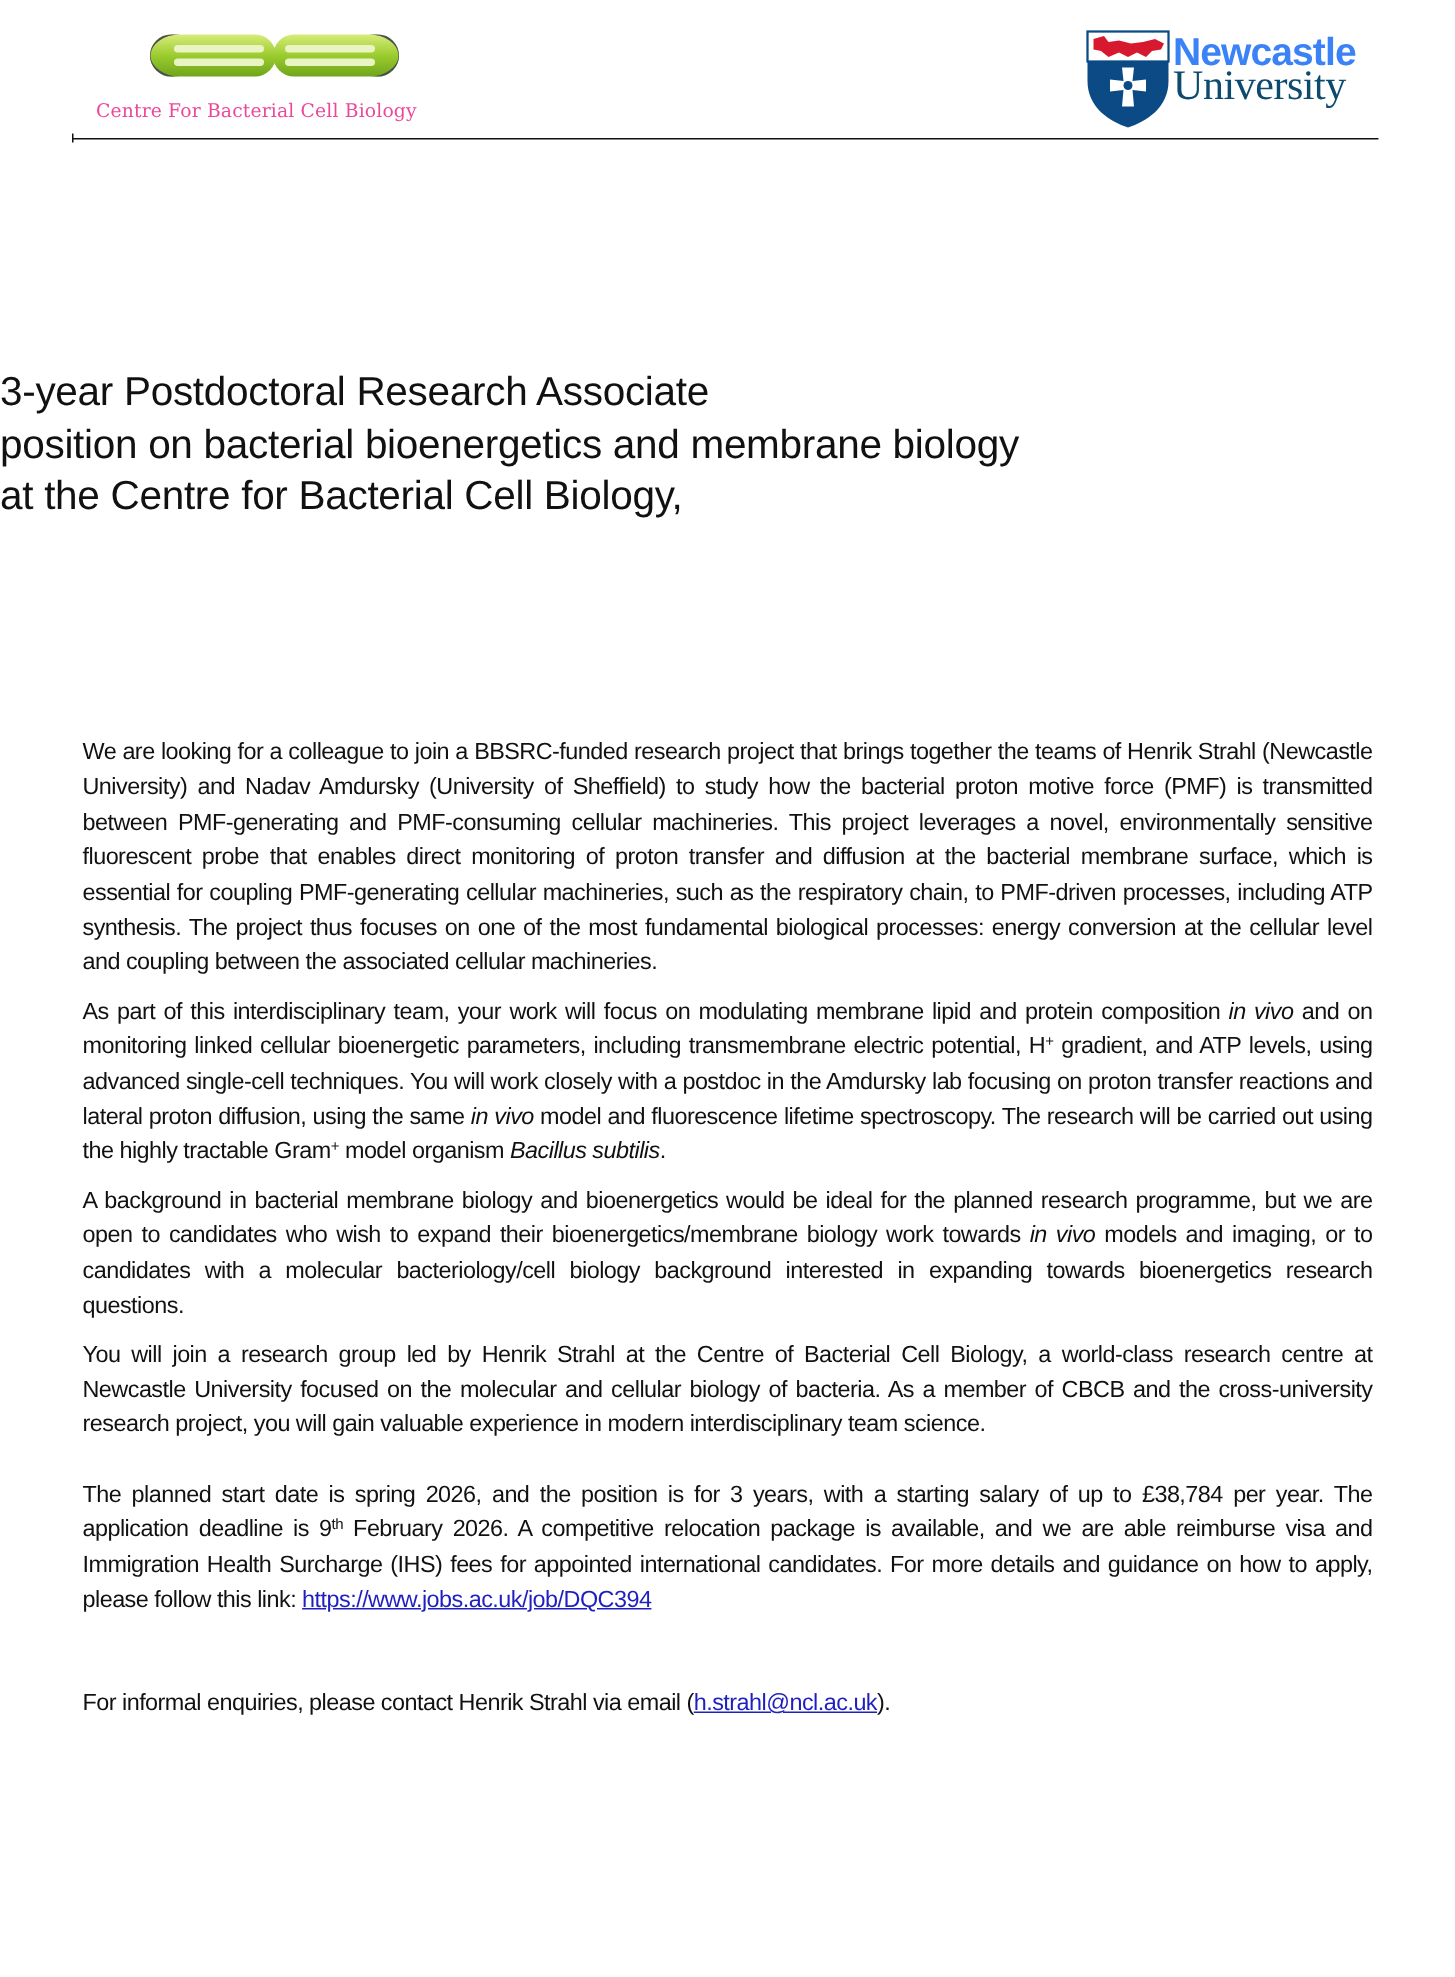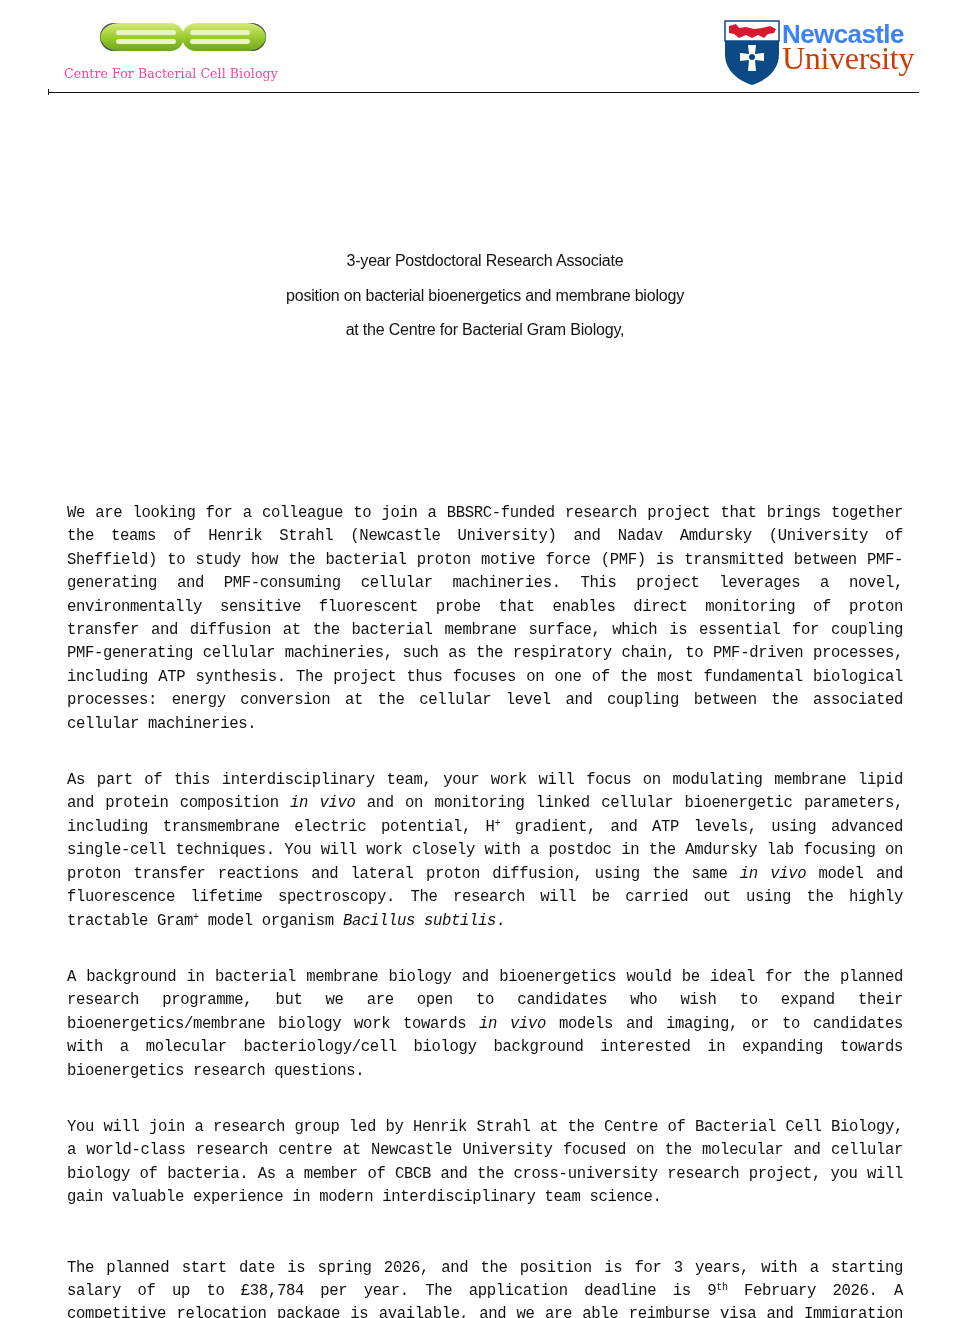--- a/index.html
+++ b/index.html
@@ -70,23 +70,23 @@
       line-height: 28px;
       color: #3b82f6;
       letter-spacing: -0.6px;
       white-space: nowrap;
     }
     .ncl-word2 {
       position: absolute;
       left: 58px;
       top: 24px;
       font-family: "Liberation Serif", serif;
-      font-size: 32px;
+      font-size: 28px;
       line-height: 28px;
-      color: #c2410c;
+      color: #0c4a6e;
       letter-spacing: -0.3px;
       white-space: nowrap;
     }
     .header-rule {
       position: absolute;
       left: 48px;
       top: 92px;
       width: 871px;
       height: 0;
       border-top: 1.5px solid #111111;
@@ -100,23 +100,23 @@
       height: 6px;
       background: #111;
     }
 
     
     .title-block {
       position: absolute;
       left: 0;
       top: 244px;
       width: 970px;
-      text-align: center;
+      text-align: left;
       font-family: "Liberation Sans", sans-serif;
-      font-size: 16px;
+      font-size: 27px;
       line-height: 34.5px;
       color: #111111;
       letter-spacing: -0.2px;
     }
     .title-line {
       display: block;
       white-space: nowrap;
     }
 
     
@@ -125,23 +125,22 @@
       left: 55px;
       top: 490px;
       width: 860px;
       font-family: "Liberation Sans Narrow", "Liberation Sans", sans-serif;
       font-size: 15.6px;
       line-height: 23.4px;
       color: #111111;
       letter-spacing: -0.35px;
     }
     .para {
-      margin: 12px;
+      margin: 0;
       text-align: justify;
-      font-family: Liberation Mono, monospace;
     }
     .gap-small { height: 9px; }
     .gap-large { height: 23px; }
     .para.left { text-align: left; }
     .link {
       color: #1a0dab;
       color: #1f1fbf;
       text-decoration: underline;
       cursor: pointer;
     }
@@ -191,21 +190,21 @@
       </svg>
       <div class="ncl-word1">Newcastle</div>
       <div class="ncl-word2">University</div>
     </div>
   </div>
   <div class="header-rule"></div>
 
   <div class="title-block">
     <span class="title-line">3-year Postdoctoral Research Associate</span>
     <span class="title-line">position on bacterial bioenergetics and membrane biology</span>
-    <span class="title-line">at the Centre for Bacterial Gram Biology,</span>
+    <span class="title-line">at the Centre for Bacterial Cell Biology,</span>
   </div>
 
   <div class="body-text">
     <p class="para">We are looking for a colleague to join a BBSRC-funded research project that brings together the teams of Henrik Strahl (Newcastle University) and Nadav Amdursky (University of Sheffield) to study how the bacterial proton motive force (PMF) is transmitted between PMF-generating and PMF-consuming cellular machineries. This project leverages a novel, environmentally sensitive fluorescent probe that enables direct monitoring of proton transfer and diffusion at the bacterial membrane surface, which is essential for coupling PMF-generating cellular machineries, such as the respiratory chain, to PMF-driven processes, including ATP synthesis. The project thus focuses on one of the most fundamental biological processes: energy conversion at the cellular level and coupling between the associated cellular machineries.</p>
 
     <div class="gap-small"></div>
 
     <p class="para"><span>As part of this interdisciplinary team, your work will focus on modulating membrane lipid and protein composition </span><em>in vivo</em><span> and on monitoring linked cellular bioenergetic parameters, including transmembrane electric potential, H</span><sup>+</sup><span> gradient, and ATP levels, using advanced single-cell techniques. You will work closely with a postdoc in the Amdursky lab focusing on proton transfer reactions and lateral proton diffusion, using the same </span><em>in vivo</em><span> model and fluorescence lifetime spectroscopy. The research will be carried out using the highly tractable Gram</span><sup>+</sup><span> model organism </span><em>Bacillus subtilis</em><span>.</span></p>
 
     <div class="gap-small"></div>
@@ -218,14 +217,15 @@
 
     <div class="gap-large"></div>
 
     <p class="para"><span>The planned start date is spring 2026, and the position is for 3 years, with a starting salary of up to £38,784 per year. The application deadline is 9</span><sup>th</sup><span> February 2026. A competitive relocation package is available, and we are able reimburse visa and Immigration Health Surcharge (IHS) fees for appointed international candidates. For more details and guidance on how to apply, please follow this link: </span><a class="link">https://www.jobs.ac.uk/job/DQC394</a></p>
 
     <div class="gap-large"></div>
 
 
     <div class="gap-large"></div>
 
+    <p class="para left"><span>For informal enquiries, please contact Henrik Strahl via email (</span><a class="link">h.strahl@ncl.ac.uk</a><span>).</span></p>
   </div>
 </div>
 
 </body></html>

